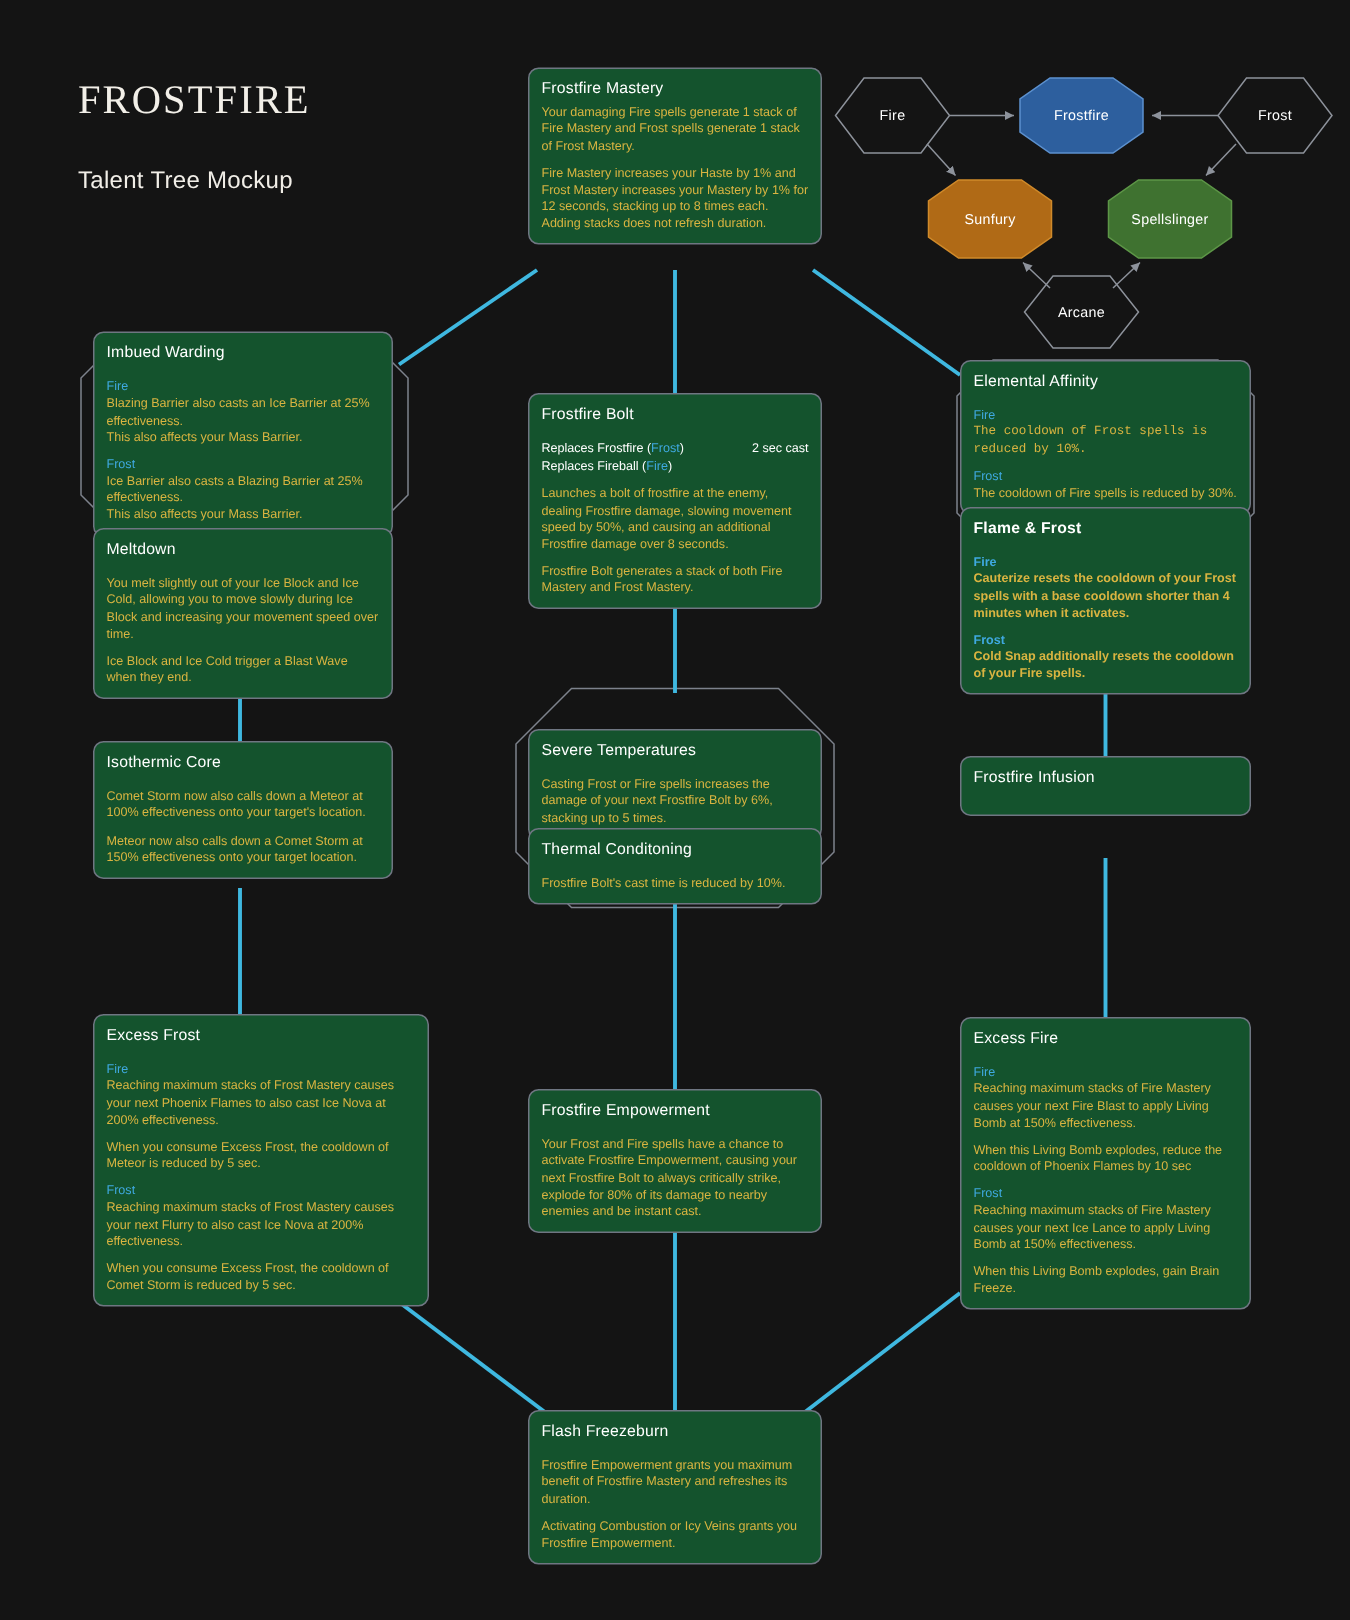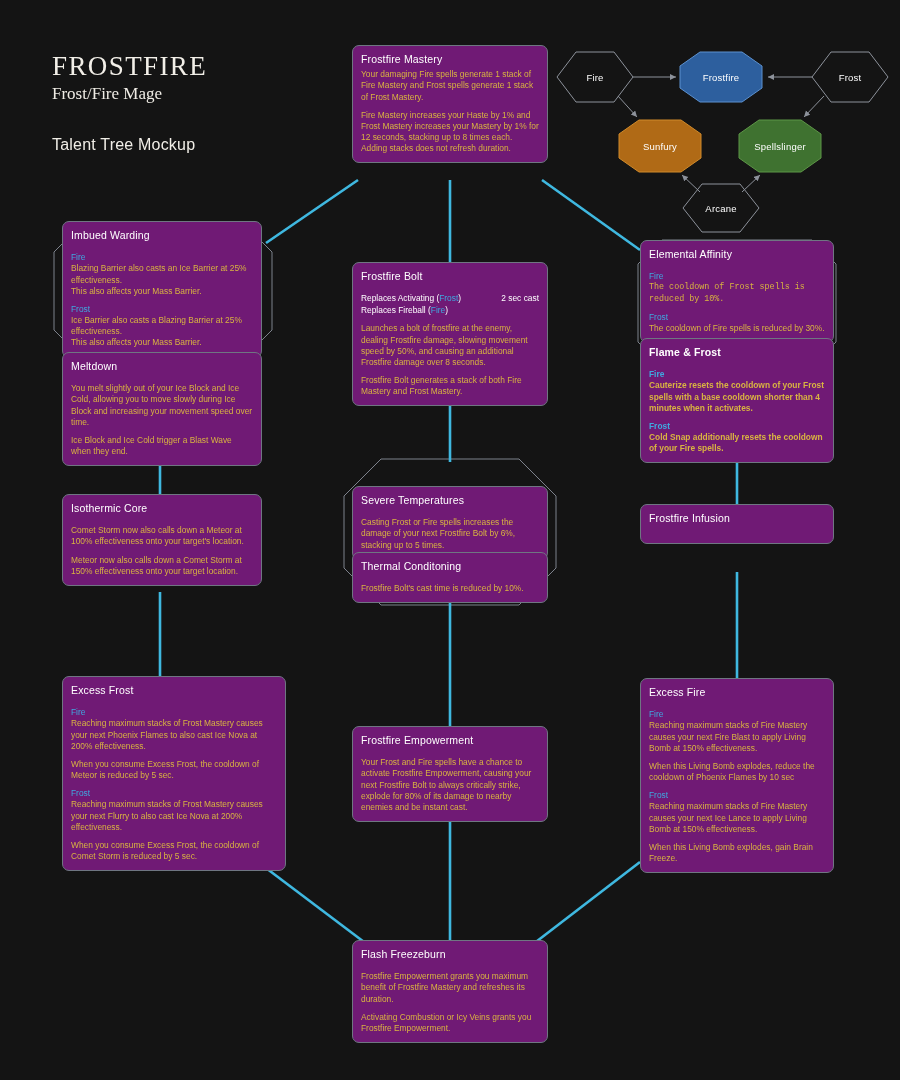--- a/index.html
+++ b/index.html
@@ -62,21 +62,21 @@
     color: #f1eee7;
     margin: 32px 0 0 0;
     font-weight: normal;
     letter-spacing: .2px;
   }
 
   
   .node {
     position: absolute;
     box-sizing: border-box;
-    background: #701a75;
+    background: #14532d;
     border: 1px solid #6f7682;
     border-radius: 7px;
     padding: 6px 8px 8px 8px;
     z-index: 4;
   }
 
   .node-title {
     font-size: 10.5px;
     color: #ffffff;
     letter-spacing: .15px;
@@ -189,21 +189,20 @@
       <line x1="812" y1="77" x2="768" y2="77"></line>
       <line x1="618" y1="96" x2="637" y2="117"></line>
       <line x1="824" y1="96" x2="804" y2="117"></line>
       <line x1="700" y1="192" x2="682" y2="175"></line>
       <line x1="742" y1="192" x2="760" y2="175"></line>
     </g>
   </svg>
 
   <div class="header">
     <h1 class="title-main">FROSTFIRE</h1>
-    <p class="title-sub">Frost/Fire Mage</p>
     <p class="title-mockup">Talent Tree Mockup</p>
   </div>
 
   <div class="hex" style="left:557px;top:52px;width:76px;height:50px;">
     <span>Fire</span>
   </div>
   <div class="hex" style="left:680px;top:52px;width:82px;height:50px;">
     <span>Frostfire</span>
   </div>
   <div class="hex" style="left:812px;top:52px;width:76px;height:50px;">
@@ -249,21 +248,21 @@
       <p class="para">Ice Block and Ice Cold trigger a Blast Wave when they end.</p>
     </div>
   </div>
 
   <div class="node" style="left:352px;top:262px;width:196px;">
     <div class="node-title">Frostfire Bolt</div>
     <div class="node-body">
       <div class="gap"></div>
       <div class="replace-row">
         <div class="replace-lines">
-          <div><span>Replaces Activating (</span><span class="tag">Frost</span><span>)</span></div>
+          <div><span>Replaces Frostfire (</span><span class="tag">Frost</span><span>)</span></div>
           <div><span>Replaces Fireball (</span><span class="tag">Fire</span><span>)</span></div>
         </div>
         <div class="cast-time">2  sec cast</div>
       </div>
       <div class="gap"></div>
       <p class="para">Launches a bolt of frostfire at the enemy, dealing Frostfire damage, slowing movement speed by 50%, and causing an additional Frostfire damage over 8 seconds.</p>
       <p class="para">Frostfire Bolt generates a stack of both Fire Mastery and Frost Mastery.</p>
     </div>
   </div>
 

